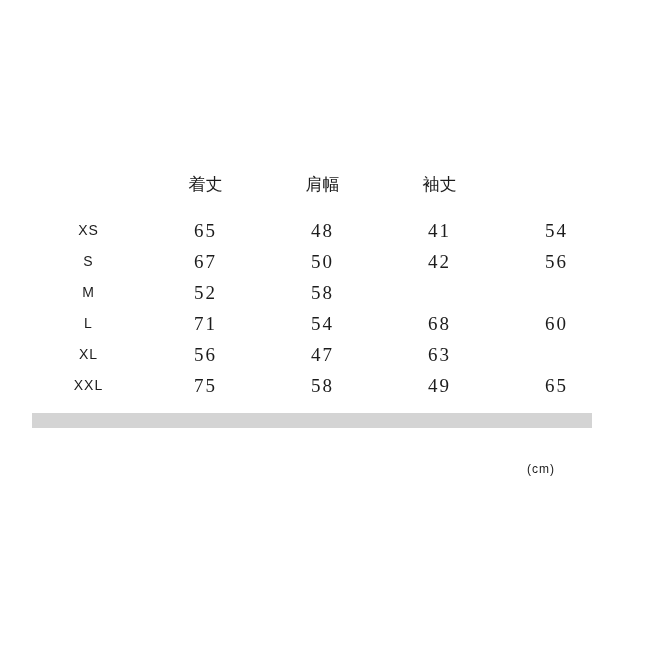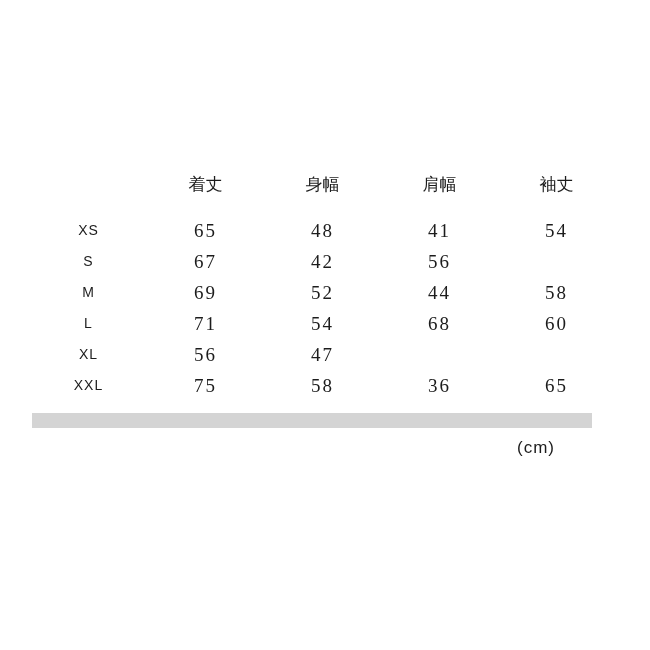--- a/index.html
+++ b/index.html
@@ -52,84 +52,83 @@
   .divider {
     position: absolute;
     left: 32px;
     top: 413px;
     width: 582px;
     height: 15px;
     background: #d4d4d4;
   }
   .unit-label {
     position: absolute;
-    top: 438px;
+    top: 462px;
     right: 37px;
-    font-size: 17px;
+    font-size: 12px;
     letter-spacing: 1px;
     color: #1c1c1c;
   }
 </style>
 </head>
 <body>
 
 <div class="canvas">
 
   <div class="size-table">
 
     <div class="t-row header">
       <div class="cell"></div>
       <div class="cell">着丈</div>
-      <div class="cell">身幅</div>
       <div class="cell">肩幅</div>
       <div class="cell">袖丈</div>
     </div>
 
     <div class="t-row">
       <div class="cell size-cell">XS</div>
       <div class="cell num-cell">65</div>
       <div class="cell num-cell">48</div>
       <div class="cell num-cell">41</div>
       <div class="cell num-cell">54</div>
     </div>
 
     <div class="t-row">
       <div class="cell size-cell">S</div>
       <div class="cell num-cell">67</div>
+      <div class="cell num-cell">50</div>
       <div class="cell num-cell">42</div>
       <div class="cell num-cell">56</div>
     </div>
 
     <div class="t-row">
       <div class="cell size-cell">M</div>
-      <div class="cell num-cell">69</div>
       <div class="cell num-cell">52</div>
-      <div class="cell num-cell">44</div>
       <div class="cell num-cell">58</div>
     </div>
 
     <div class="t-row">
       <div class="cell size-cell">L</div>
       <div class="cell num-cell">71</div>
       <div class="cell num-cell">54</div>
       <div class="cell num-cell">68</div>
       <div class="cell num-cell">60</div>
     </div>
 
     <div class="t-row">
       <div class="cell size-cell">XL</div>
       <div class="cell num-cell">56</div>
       <div class="cell num-cell">47</div>
+      <div class="cell num-cell">63</div>
     </div>
 
     <div class="t-row">
       <div class="cell size-cell">XXL</div>
       <div class="cell num-cell">75</div>
       <div class="cell num-cell">58</div>
-      <div class="cell num-cell">36</div>
+      <div class="cell num-cell">49</div>
       <div class="cell num-cell">65</div>
     </div>
 
   </div>
 
   <div class="divider"></div>
 
   <div class="unit-label">(cm)</div>
 
 </div>

